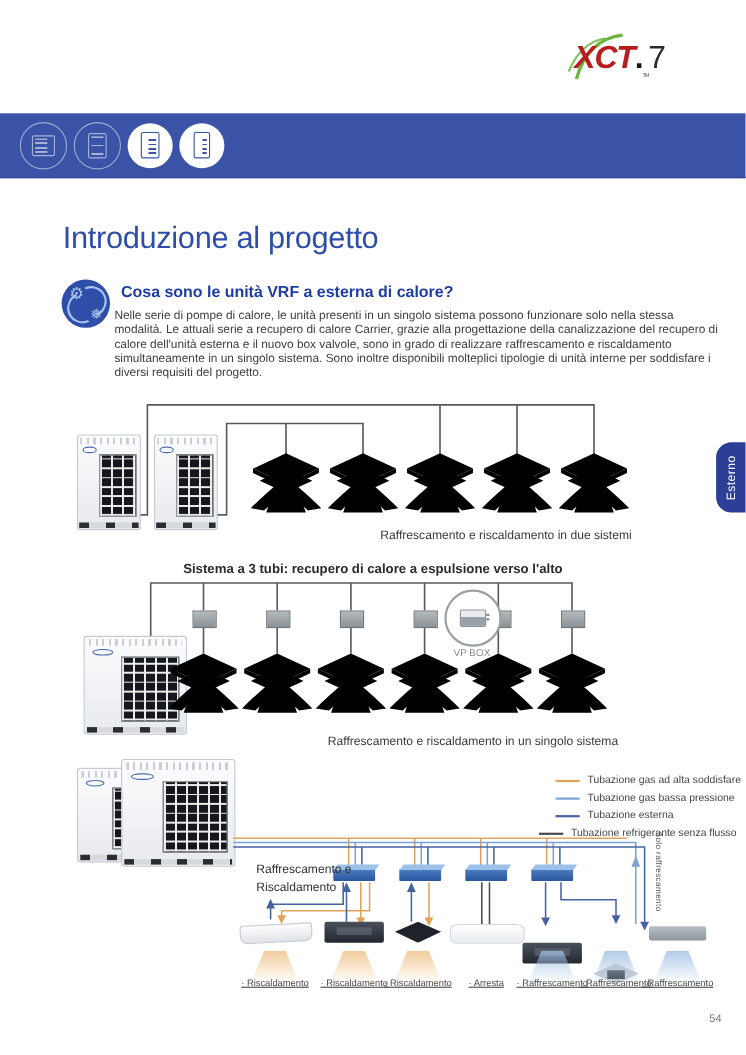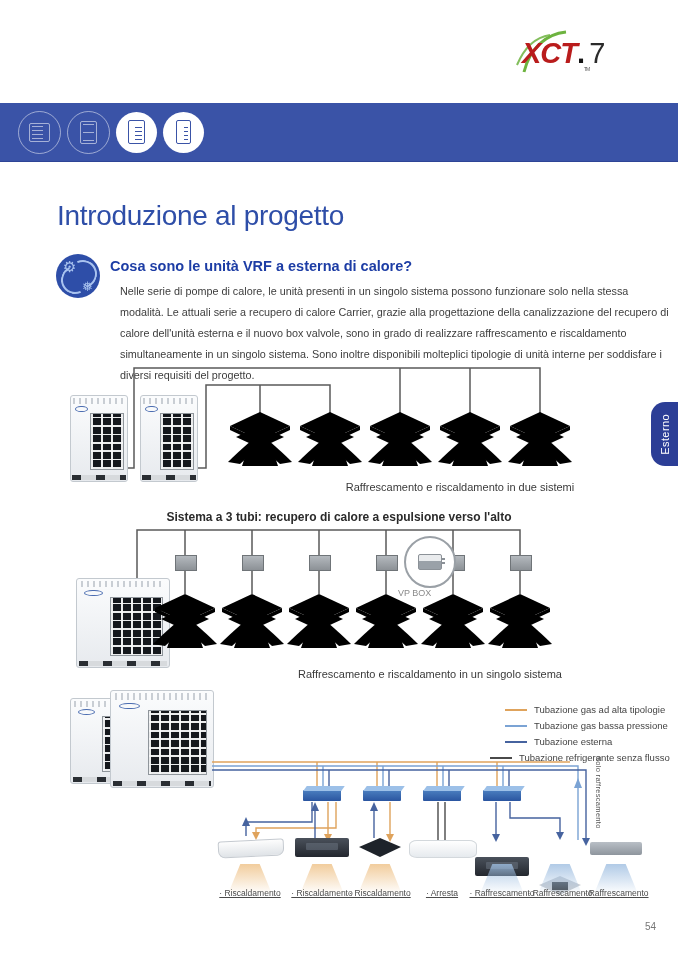--- a/index.html
+++ b/index.html
@@ -31,21 +31,21 @@
   
   .title{position:absolute;left:57px;top:200px;font-size:28px;font-weight:500;color:#2e4ea8;letter-spacing:-.3px;}
   .qicon{position:absolute;left:56px;top:254px;width:44px;height:44px;border-radius:50%;background:#2e4ea8;}
   .qicon .gear{position:absolute;left:7px;top:4px;font-size:15px;color:#a9c3ef;}
   .qicon .snow{position:absolute;right:7px;bottom:4px;font-size:13px;color:#a9c3ef;}
   .qicon .arc1,.qicon .arc2{position:absolute;width:24px;height:24px;border:2px solid #a9c3ef;border-radius:50%;
         border-top-color:transparent;border-right-color:transparent;}
   .qicon .arc1{left:5px;top:12px;transform:rotate(20deg);}
   .qicon .arc2{left:13px;top:6px;transform:rotate(200deg);}
   .question{position:absolute;left:110px;top:258px;font-size:14.5px;font-weight:bold;color:#1d3da5;}
-  .bodytext{position:absolute;left:120px;top:281px;width:552px;font-size:10.8px;line-height:21px;color:#3d3d3d;}
+  .bodytext{position:absolute;left:104px;top:281px;width:552px;font-size:10.8px;line-height:13px;color:#3d3d3d;}
 
   
   .dtitle{position:absolute;width:100%;text-align:center;font-size:12px;font-weight:bold;color:#2a2a2a;}
   .dcaption{position:absolute;text-align:center;font-size:11px;color:#3a3a3a;}
   svg.lines{position:absolute;left:0;top:0;}
   .pipe{fill:none;stroke:#5a5a5a;stroke-width:1.5;}
 
   
   .odu{position:absolute;background:linear-gradient(180deg,#fbfcfd,#e7eaee);border:1px solid #c3c9cf;border-radius:3px;}
   .odu-top{position:absolute;left:4%;right:4%;top:2px;height:7%;
@@ -61,21 +61,21 @@
   
   .cassette{position:absolute;}
   .cool{color:#9dbce0;} .heat{color:#e9bf8d;}
 
   
   .graybox{position:absolute;width:20px;height:14px;background:linear-gradient(#b4b9be,#8c9196);border:1px solid #6f7478;}
   .vpcircle{position:absolute;left:404px;top:28px;width:48px;height:48px;border-radius:50%;background:#fff;
             border:2px solid #9aa0a6;display:flex;align-items:center;justify-content:center;}
   .vpmini{width:22px;height:14px;background:linear-gradient(#e9ebed 45%,#9aa1a8 45%);border:1px solid #8b9197;border-radius:2px;position:relative;}
   .vpmini:after{content:"";position:absolute;right:-4px;top:3px;width:3px;height:2px;background:#8b9197;box-shadow:0 4px 0 #8b9197;}
-  .vplabel{position:absolute;left:398px;top:80px;width:62px;text-align:left;font-size:9px;color:#8a8a8a;}
+  .vplabel{position:absolute;left:398px;top:80px;width:62px;text-align:center;font-size:9px;color:#8a8a8a;}
 
   
   .legend-row{position:absolute;display:flex;align-items:center;gap:7px;font-size:9.5px;color:#444;}
   .legend-swatch{width:22px;height:2px;flex:0 0 auto;}
   .zone-label{position:absolute;left:233px;top:93px;font-size:11px;line-height:16px;color:#333;}
   .solo-label{position:absolute;left:594px;top:66px;height:96px;writing-mode:vertical-rl;font-size:7.5px;color:#555;letter-spacing:.3px;}
   .vpbox{position:absolute;width:38px;height:11px;background:linear-gradient(#4b7fc0,#2a55a0);border-radius:1px;}
   .vpbox:before{content:"";position:absolute;left:2px;top:-4px;width:38px;height:5px;background:#9cc0e8;transform:skewX(-35deg);}
   .iu{position:absolute;}
   .iu-susp{width:64px;height:15px;background:linear-gradient(#fdfdfd,#dfe3e7);border:1px solid #c5cad0;border-radius:3px 3px 7px 7px;transform:rotate(-3deg);}
@@ -246,21 +246,21 @@
     </div>
     <div class="odu" style="left:110px;top:0;width:102px;height:96px;">
       <div class="odu-top"></div>
         <div class="odu-logo"></div>
         <div class="odu-grille"></div>
         <div class="odu-base"></div>
     </div>
 
     <div class="legend-row" style="left:505px;top:14px;">
       <span class="legend-swatch" style="background: rgb(223, 163, 92);"></span>
-      <span>Tubazione gas ad alta tipologie</span>
+      <span>Tubazione gas ad alta soddisfare</span>
     </div>
     <div class="legend-row" style="left:505px;top:30px;">
       <span class="legend-swatch" style="background: rgb(123, 163, 212);"></span>
       <span>Tubazione gas bassa pressione</span>
     </div>
     <div class="legend-row" style="left:505px;top:46px;">
       <span class="legend-swatch" style="background: rgb(70, 99, 159);"></span>
       <span>Tubazione esterna</span>
     </div>
     <div class="legend-row" style="left:490px;top:62px;">
@@ -302,20 +302,24 @@
       <polygon points="492,144 500,144 496,152" fill="#46639f"></polygon>
       <polygon points="556,142 564,142 560,150" fill="#46639f"></polygon>
       <polygon points="582,148 590,148 586,156" fill="#46639f"></polygon>
     </svg>
 
     <div class="vpbox" style="left:303px;top:100px;"></div>
     <div class="vpbox" style="left:363px;top:100px;"></div>
     <div class="vpbox" style="left:423px;top:100px;"></div>
     <div class="vpbox" style="left:483px;top:100px;"></div>
 
+    <div class="zone-label">
+      <div>Raffrescamento e</div>
+      <div>Riscaldamento</div>
+    </div>
     <div class="solo-label">Solo raffrescamento</div>
 
     <div class="iu iu-susp" style="left:218px;top:150px;"></div>
     <div class="iu iu-duct-dark" style="left:295px;top:148px;"></div>
     <div class="iu iu-cass-dark" style="left:359px;top:148px;"></div>
     <div class="iu iu-wall" style="left:409px;top:150px;"></div>
     <div class="iu iu-duct-dark" style="left:475px;top:148px;"></div>
     <div class="iu iu-cass-light" style="left:539px;top:148px;"></div>
     <div class="iu iu-duct-slim" style="left:590px;top:152px;"></div>
 

